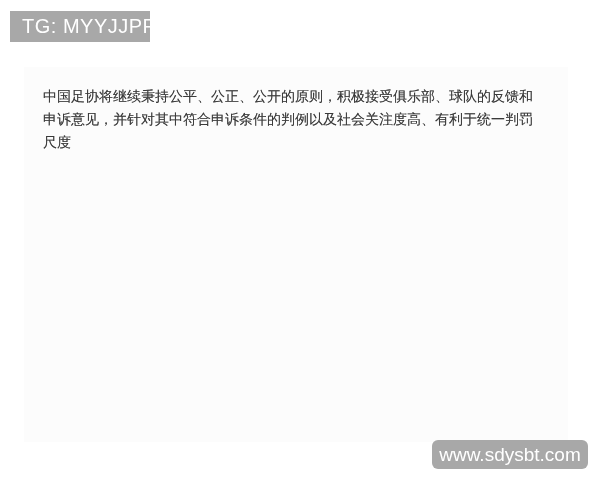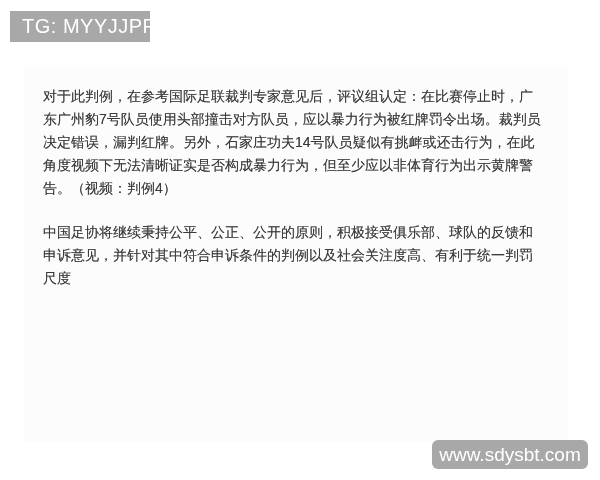--- a/index.html
+++ b/index.html
@@ -75,17 +75,16 @@
   }
 </style>
 </head>
 <body>
 
 <div class="badge tg-badge">TG: MYYJJPP</div>
 
 <div class="article-panel"></div>
 
 <div class="article">
-  <p>对于此判例，在参考国际足联裁判专家意见后，评议组认定：在比赛停止时，广东广州豹7号队员使用头部撞击对方队员，应以暴力行为被红牌罚令出场。裁判员决定错误，漏判红牌。另外，石家庄功夫14号队员疑似有挑衅或还击行为，在此角度视频下无法清晰证实是否构成暴力行为，但至少应以非体育行为出示黄牌警告。（视频：判例4）</p>
   <p>中国足协将继续秉持公平、公正、公开的原则，积极接受俱乐部、球队的反馈和申诉意见，并针对其中符合申诉条件的判例以及社会关注度高、有利于统一判罚尺度</p>
 </div>
 
 <div class="badge site-badge">www.sdysbt.com</div>
 
 </body></html>

